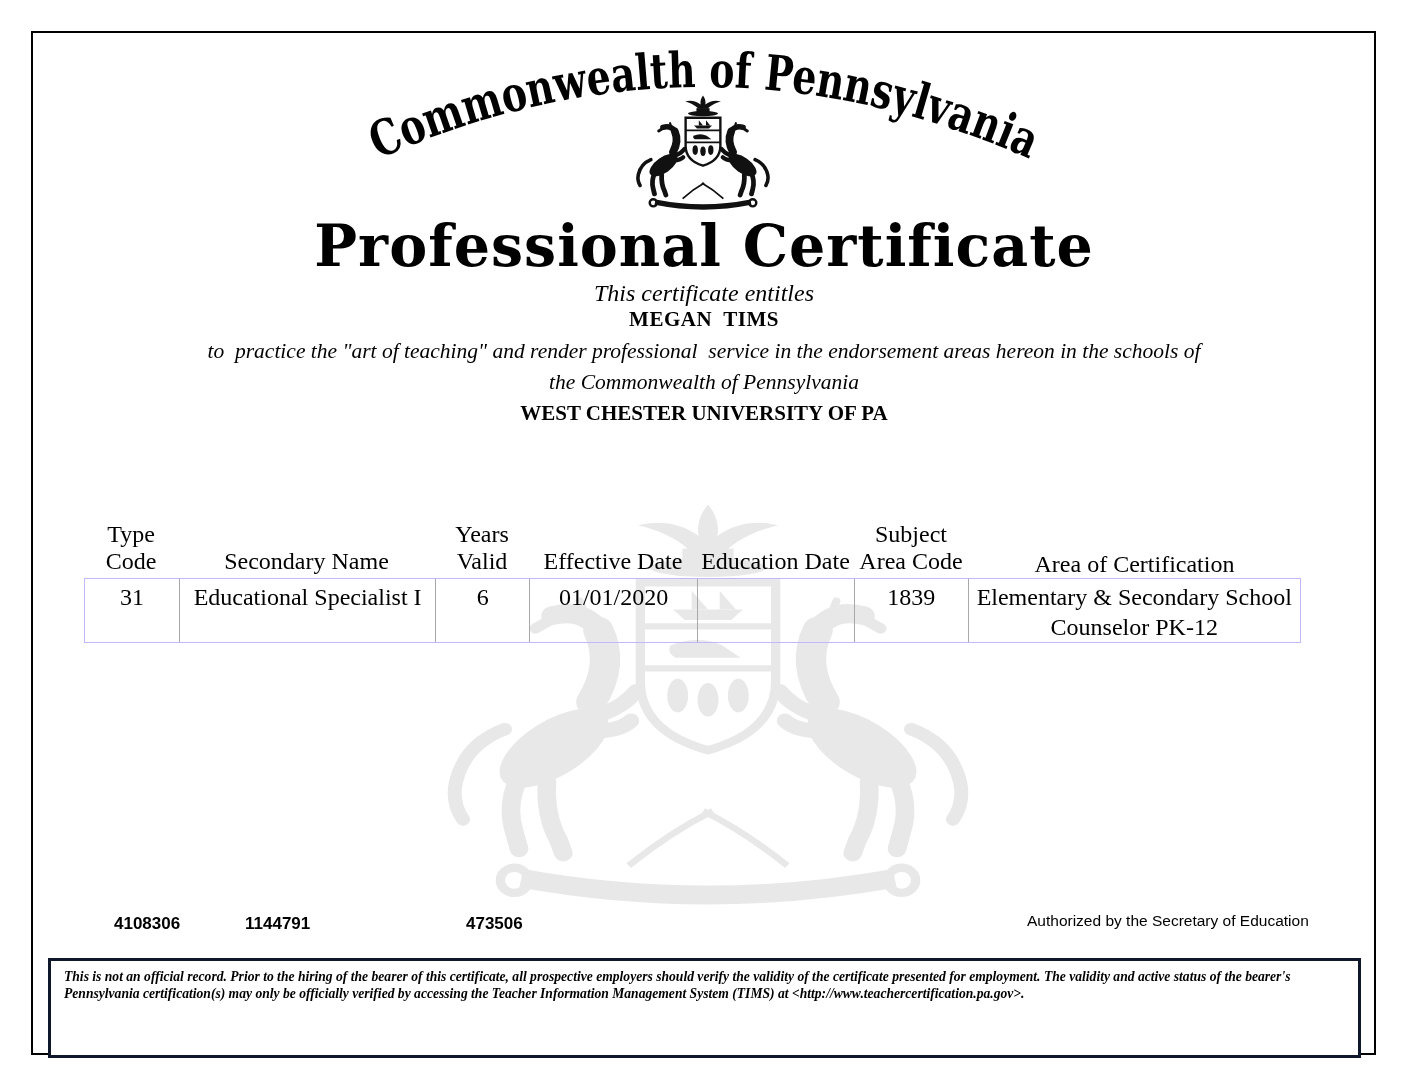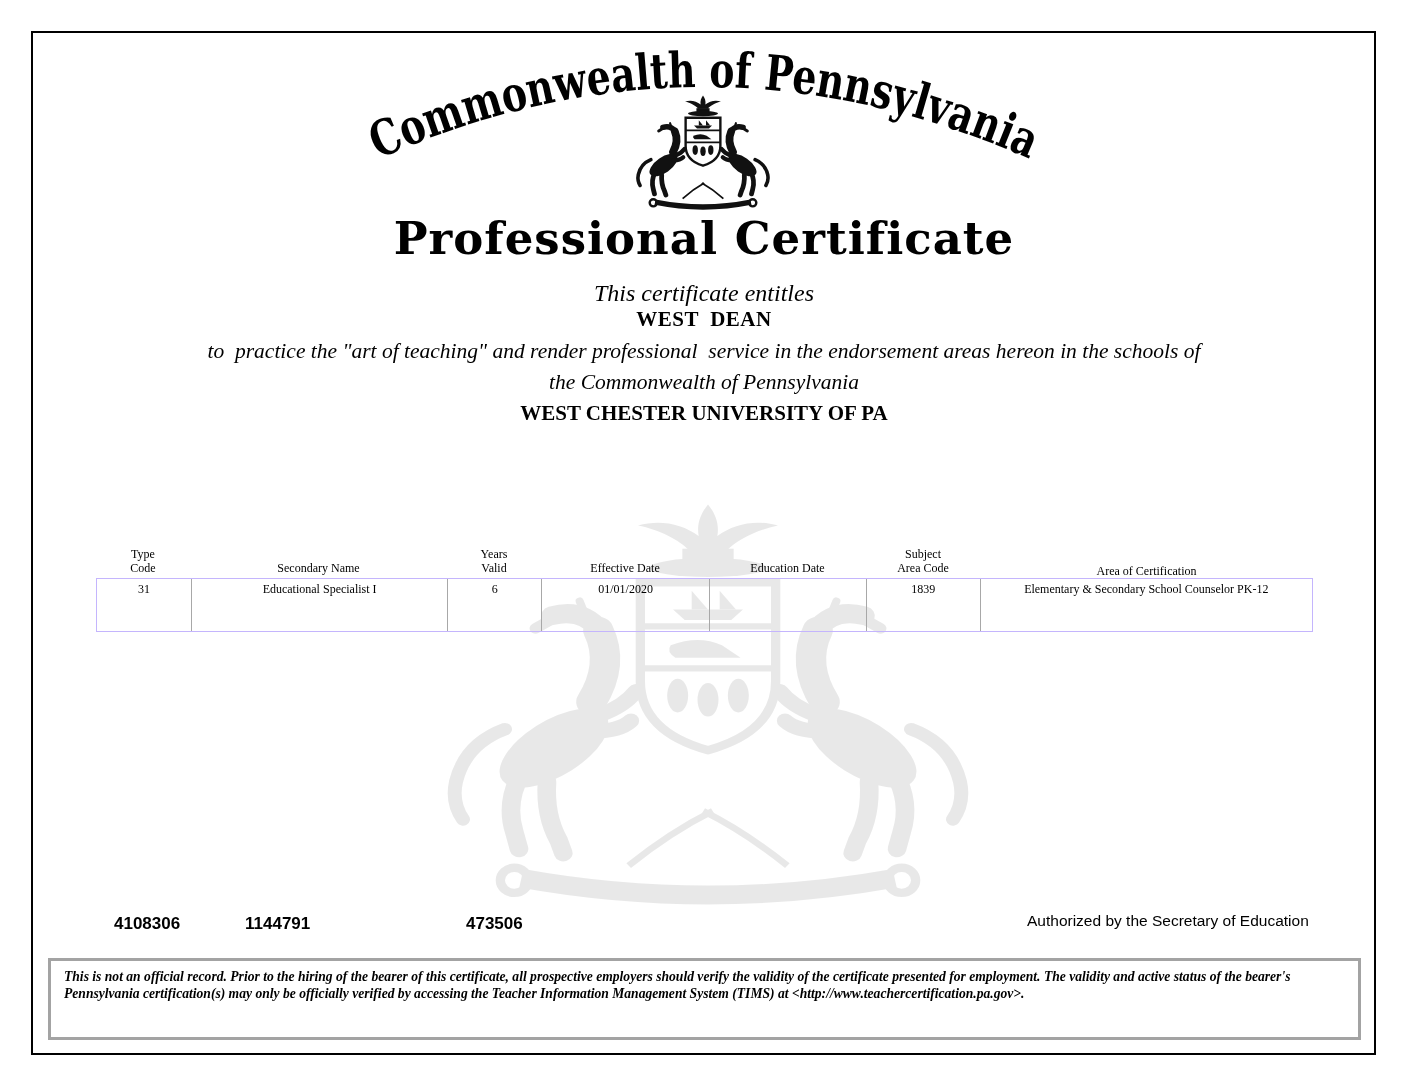--- a/index.html
+++ b/index.html
@@ -15,30 +15,30 @@
   .arch-svg text{
     font-family:"DejaVu Serif", serif;font-weight:bold;font-size:49px;
   }
   .crest{position:absolute;left:613px;top:92px;width:180px;height:127px;color:#111;}
   .watermark{
     position:absolute;left:358px;top:492px;width:700px;height:445px;
     color:#000;opacity:0.085;z-index:0;
   }
   .prof-title{
     position:absolute;left:0;top:212px;width:100%;text-align:center;
-    font-family:"DejaVu Serif", serif;font-weight:bold;font-size:45px;letter-spacing:1px;
+    font-family:"DejaVu Serif", serif;font-weight:bold;font-size:57px;letter-spacing:1px;
   }
   .line{position:absolute;left:0;width:100%;text-align:center;white-space:pre;}
   .entitles{top:280px;font-style:italic;font-size:24px;}
   .holder{top:307px;font-weight:bold;font-size:21px;letter-spacing:0.5px;}
   .grant1{top:339px;font-style:italic;font-size:21.5px;}
   .grant2{top:370px;font-style:italic;font-size:21.5px;}
   .institution{top:401px;font-weight:bold;font-size:21px;}
   
-  .cred-table{position:absolute;left:96px;top:524px;width:1217px;z-index:1;font-size:12px;}
+  .cred-table{position:absolute;left:84px;top:524px;width:1217px;z-index:1;font-size:24px;}
   .thead{display:flex;align-items:flex-end;height:54px;}
   .th{
     text-align:center;line-height:1.12;padding-bottom:3px;box-sizing:border-box;
     white-space:pre-line;
   }
   .th.lowered{transform:translateY(3px);text-align:center;}
   .tbody{
     display:flex;border:1px solid #c4b5fd;box-sizing:border-box;min-height:54px;
     background:transparent;
   }
@@ -53,22 +53,22 @@
   .footnum{
     position:absolute;top:914px;font-family:"Liberation Sans", sans-serif;
     font-weight:bold;font-size:17px;
   }
   .n0{left:114px;} .n1{left:245px;} .n2{left:466px;}
   .authorized{
     position:absolute;left:1027px;top:912px;
     font-family:"Liberation Sans", sans-serif;font-size:15.5px;
   }
   .disclaimer{
-    position:absolute;left:48px;top:958px;width:1313px;height:82px;
-    border:3px solid #a3a3a3;box-sizing:border-box;padding:8px 13px 0 13px;z-index:2;
+    position:absolute;left:48px;top:958px;width:1313px;height:100px;
+    border:3px solid #0f172a;box-sizing:border-box;padding:8px 13px 0 13px;z-index:2;
     background:#fff;
   }
   .notice{
     margin:0;font-weight:bold;font-style:italic;font-size:13.6px;line-height:16.5px;
   }
   .additional{margin:6px 0 0 0;font-size:14.5px;}
 </style>
 </head>
 <body>
 
@@ -134,21 +134,21 @@
     </text>
   </svg>
 
   <svg class="crest" viewBox="0 0 300 212">
     <use href="#pa-crest"></use>
   </svg>
 
   <div class="prof-title">Professional Certificate</div>
 
   <div class="line entitles">This certificate entitles</div>
-  <div class="line holder">WEST  DEAN</div>
+  <div class="line holder">MEGAN  TIMS</div>
   <div class="line grant1">to  practice the "art of teaching" and render professional  service in the endorsement areas hereon in the schools of</div>
   <div class="line grant2">the Commonwealth of Pennsylvania</div>
   <div class="line institution">WEST CHESTER UNIVERSITY OF PA</div>
 
   <div class="cred-table">
     <div class="thead">
       <div class="th c0">Type
 Code</div>
       <div class="th c1">Secondary Name</div>
       <div class="th c2">Years

